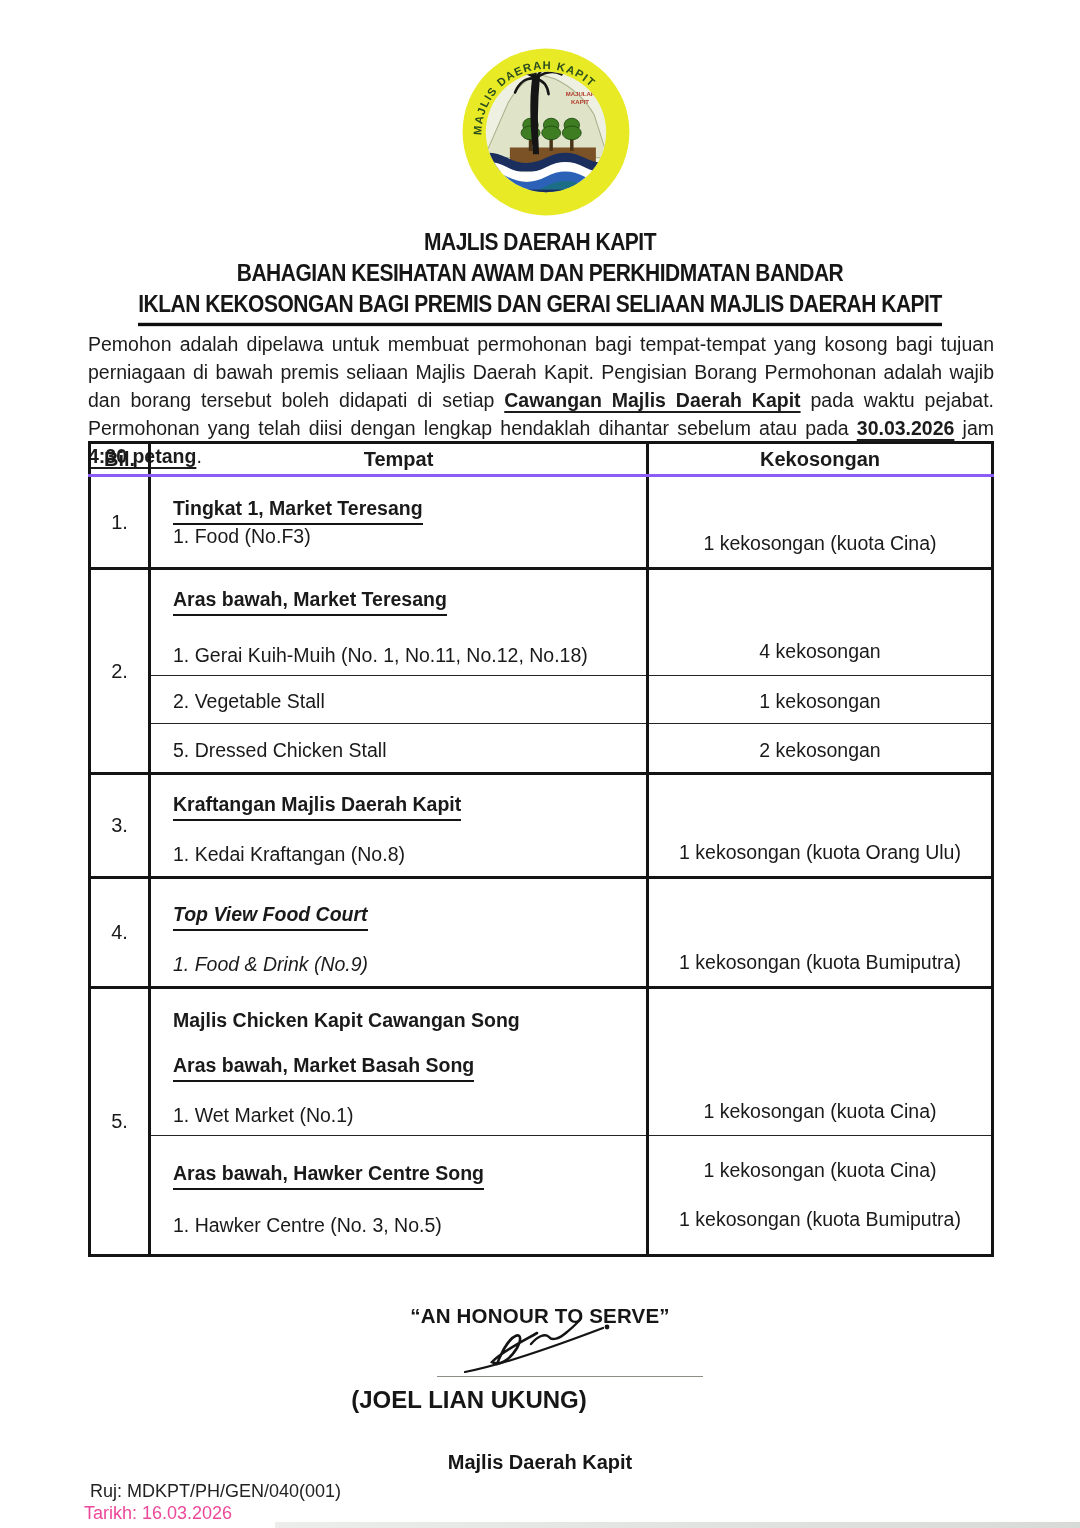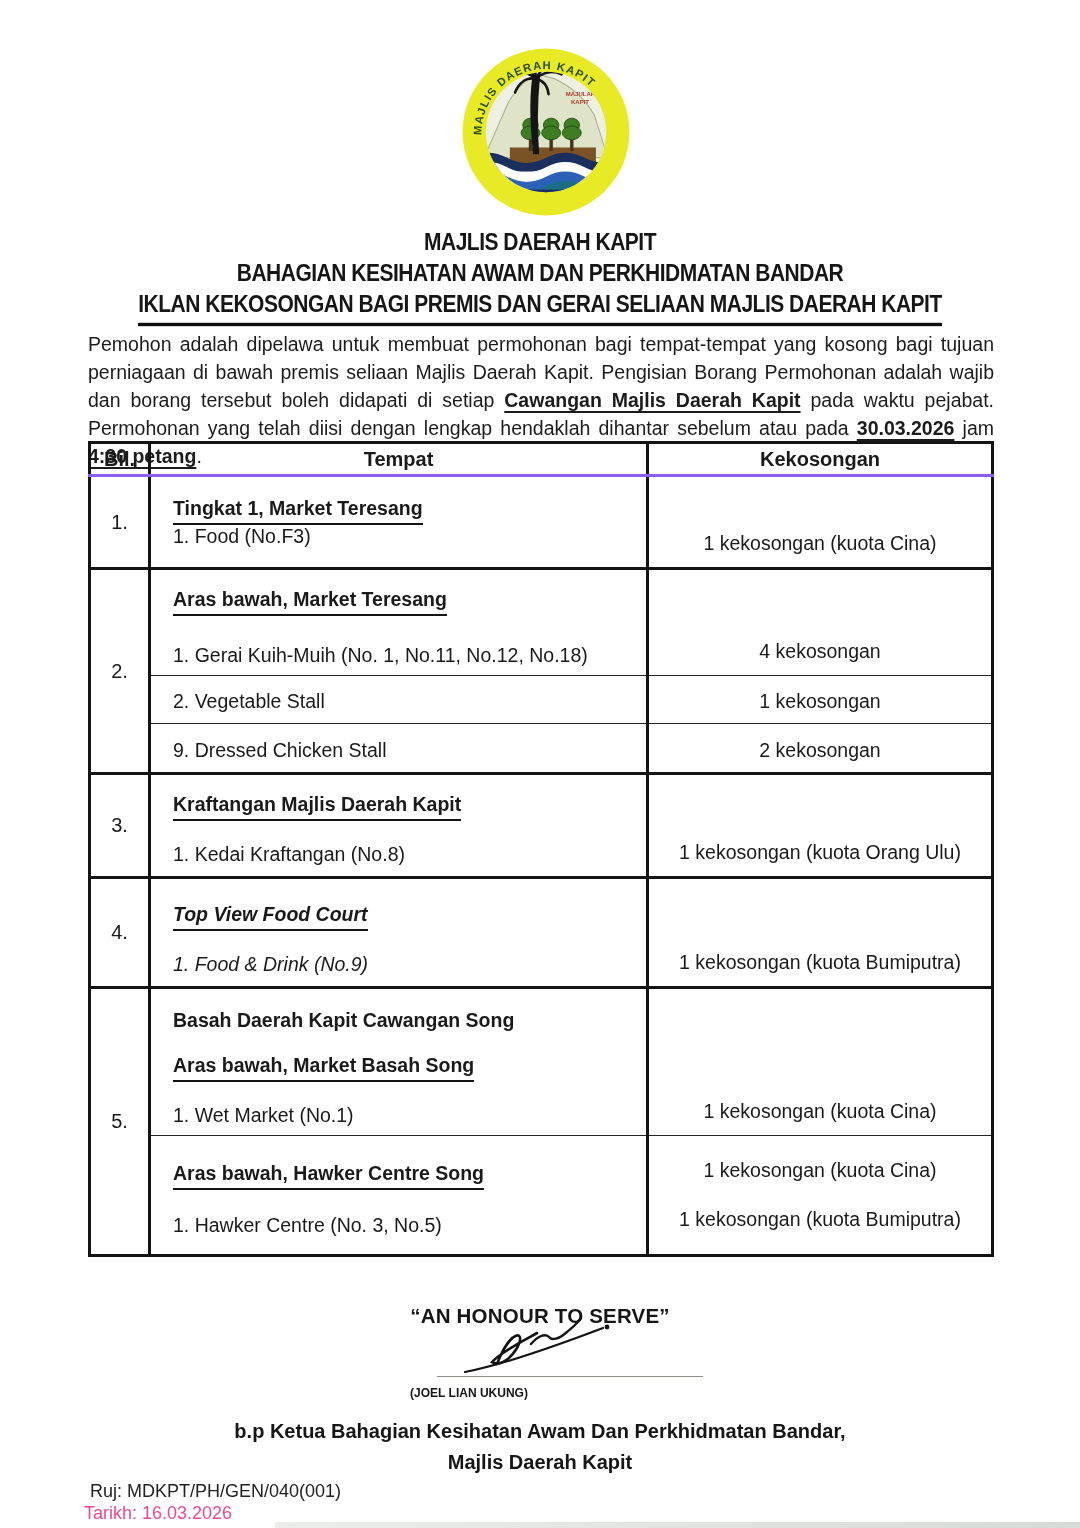--- a/index.html
+++ b/index.html
@@ -66,21 +66,21 @@
 
   
   .slogan1 { position:absolute; top:1258px; left:0; width:1080px; text-align:center;
              font-weight:bold; font-size:20.5px; letter-spacing:0.2px; }
   .slogan2 { position:absolute; top:1292px; left:0; width:1080px; text-align:center;
              font-weight:bold; font-size:20.5px; letter-spacing:0.2px;margin-top:12px; }
   .signature { position:absolute; top:1306px; left:435px; width:210px; height:74px; }
   .sig-line { position:absolute; top:1376px; left:437px; width:266px;
               border-top:1.5px solid #8d8d86; }
   .sig-name  { position:absolute; top:1386px; left:0; width:938px; text-align:center;
-               font-weight:bold; font-size:12px; }
+               font-weight:bold; font-size:24px; }
   .sig-title1 { position:absolute; top:1420px; left:0; width:1080px; text-align:center;
                 font-weight:bold; font-size:20px; }
   .sig-title2 { position:absolute; top:1451px; left:0; width:1080px; text-align:center;
                 font-weight:bold; font-size:20px; }
   .ref-no { position:absolute; top:1481px; left:90px; font-size:18px; color:#222; }
   .ref-date { position:absolute; top:1503px; left:84px; font-size:18px; color:#ec4899; }
   .scan-strip {
     position:absolute; bottom:0; left:275px; right:0; height:6px;
     background:linear-gradient(to right, rgba(150,158,148,0.18), rgba(140,150,142,0.35));
   }
@@ -183,21 +183,21 @@
           <div><span class="row-heading">Aras bawah, Market Teresang</span></div>
           <div class="venue-item" style="margin-top:28px;">1. Gerai Kuih-Muih (No. 1, No.11, No.12, No.18)</div>
         </td>
         <td class="vac">4 kekosongan</td>
       </tr>
       <tr class="rsub">
         <td class="tempat" style="height:48px; vertical-align:bottom; padding-bottom:10px;">2. Vegetable Stall</td>
         <td class="vac" style="padding-bottom:10px;">1 kekosongan</td>
       </tr>
       <tr class="rsub">
-        <td class="tempat" style="height:50px; vertical-align:bottom; padding-bottom:10px;">9. Dressed Chicken Stall</td>
+        <td class="tempat" style="height:50px; vertical-align:bottom; padding-bottom:10px;">5. Dressed Chicken Stall</td>
         <td class="vac" style="padding-bottom:10px;">2 kekosongan</td>
       </tr>
 
       <tr class="rmain">
         <td class="bil" style="height:91px;">3.</td>
         <td class="tempat" style="padding-top:18px; padding-bottom:10px;">
           <div><span class="row-heading">Kraftangan Majlis Daerah Kapit</span></div>
           <div class="venue-item" style="margin-top:22px;">1. Kedai Kraftangan (No.8)</div>
         </td>
         <td class="vac">1 kekosongan (kuota Orang Ulu)</td>
@@ -208,21 +208,21 @@
         <td class="tempat" style="padding-top:24px; padding-bottom:10px;font-style:italic;">
           <div><span class="row-heading">Top View Food Court</span></div>
           <div class="venue-item" style="margin-top:22px;">1. Food &amp; Drink (No.9)</div>
         </td>
         <td class="vac">1 kekosongan (kuota Bumiputra)</td>
       </tr>
 
       <tr class="rmain">
         <td class="bil" rowspan="2">5.</td>
         <td class="tempat" style="height:139px; padding-top:20px; padding-bottom:8px;">
-          <div><span class="row-heading nounder">Basah Daerah Kapit Cawangan Song</span></div>
+          <div><span class="row-heading nounder">Majlis Chicken Kapit Cawangan Song</span></div>
           <div style="margin-top:22px;"><span class="row-heading">Aras bawah, Market Basah Song</span></div>
           <div class="venue-item" style="margin-top:22px;">1. Wet Market (No.1)</div>
         </td>
         <td class="vac">1 kekosongan (kuota Cina)</td>
       </tr>
       <tr class="rsub">
         <td class="tempat" style="height:120px; padding-top:26px;">
           <div><span class="row-heading">Aras bawah, Hawker Centre Song</span></div>
           <div class="venue-item" style="margin-top:24px;">1. Hawker Centre (No. 3, No.5)</div>
         </td>
@@ -242,20 +242,19 @@
         <path stroke-width="2.6" d="M62,58 C76,22 92,24 82,42 C74,55 64,60 57,56 C66,46 86,36 102,27"></path>
         <path stroke-width="2.4" d="M96,38 C103,30 110,27 114,31 C117,35 124,33 132,26 C138,21 143,17 146,12"></path>
         <path stroke-width="2.2" d="M30,66 C62,60 110,44 168,22"></path>
         <circle cx="172" cy="21" r="2.4" fill="#141414" stroke="none"></circle>
       </g>
     </svg>
   </div>
   <div class="sig-line"></div>
 
   <div class="sig-name">(JOEL LIAN UKUNG)</div>
-  <div class="sig-title1">b.p Ketua Bahagian Kesihatan Awam Dan Perkhidmatan Bandar,</div>
   <div class="sig-title2">Majlis Daerah Kapit</div>
 
   <div class="ref-no">Ruj: MDKPT/PH/GEN/040(001)</div>
   <div class="ref-date">Tarikh: 16.03.2026</div>
 
   <div class="scan-strip"></div>
 </div>
 
 </body></html>

